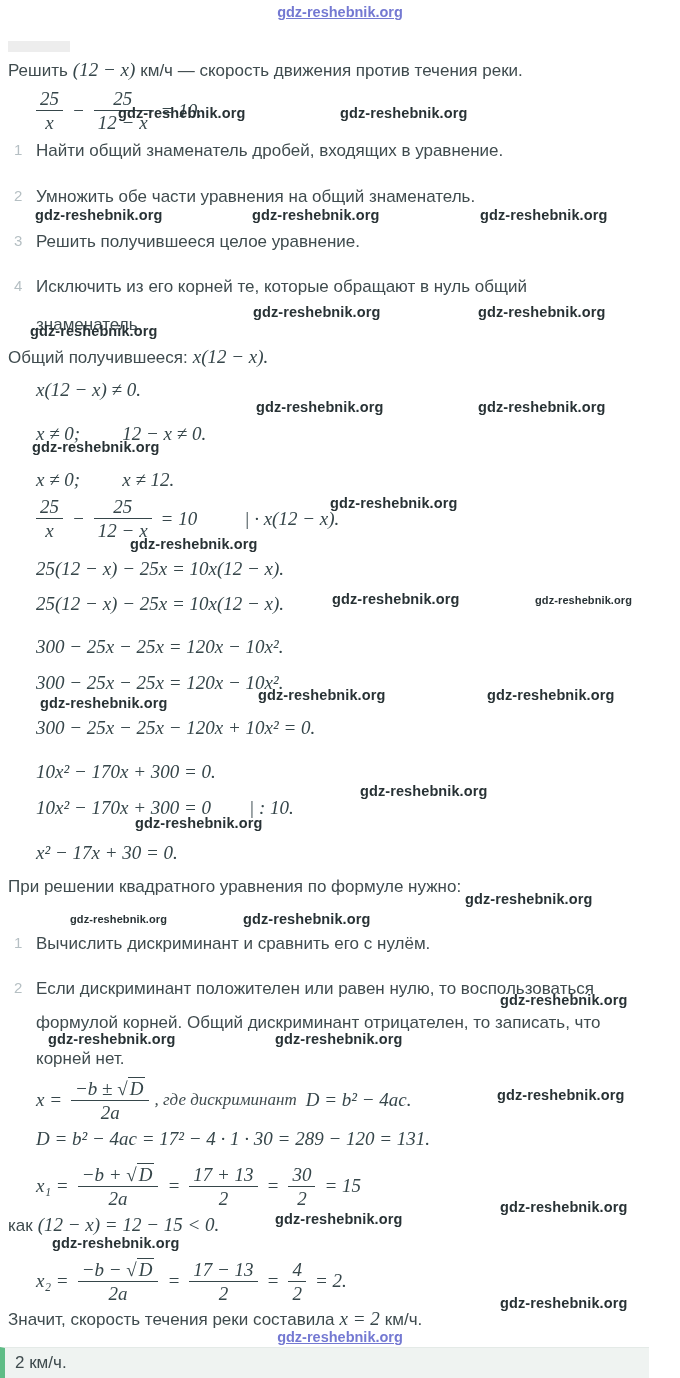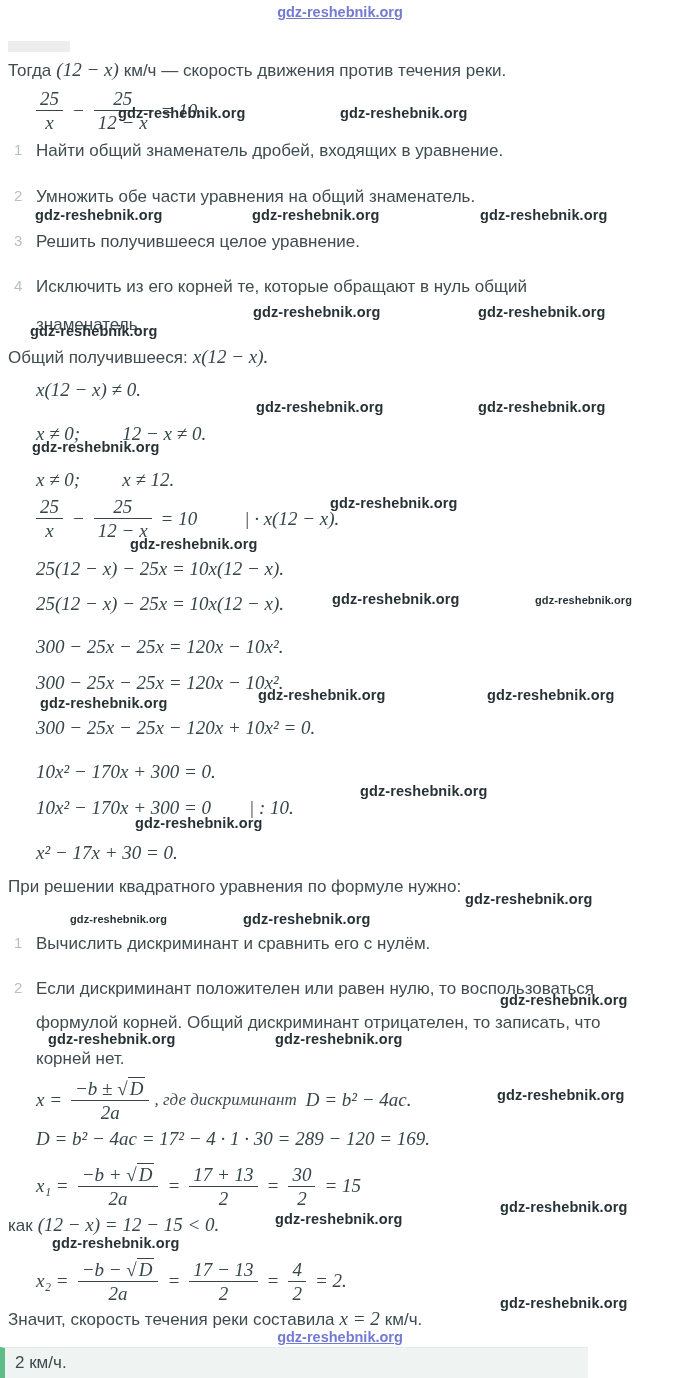--- a/index.html
+++ b/index.html
@@ -31,37 +31,37 @@
   }
   .center-x { left:50%; transform:translateX(-50%); }
   .stepnum { position:absolute; left:14px; color:#b5bfc3; font-size:15px; }
   .steptext { position:absolute; left:36px; }
   .tight { margin-left:-4px; }
   .gap-m { margin:0 5px; }
   .pair-b { margin-left:42px; }
   .sep { margin-left:38px; }
   .placeholder-box { background:#ededed; width:62px; height:11px; }
   .answer-bar {
-    position:absolute; left:0; top:1347px; width:588px; height:31px;
+    position:absolute; left:0; top:1347px; width:649px; height:31px;
     background:#eff3f1; border-left:5px solid #5fbc86; border-top:1px solid #e4eae7;
     display:flex; align-items:center; padding-left:10px; box-sizing:border-box;
     font-size:17px; color:#3f4b4e;
   }
 </style>
 </head>
 <body>
 
 <div class="abs center-x" style="top:3px">
   <span class="link">gdz-reshebnik.org</span>
 </div>
 
 <div class="abs placeholder-box" style="left:8px;top:41px"></div>
 
 <div class="abs txt" style="left:8px;top:58px">
-  <span>Тогда</span><span class="math gap-m">(12 − x)</span><span>км/ч — скорость движения против течения реки.</span>
+  <span>Решить</span><span class="math gap-m">(12 − x)</span><span>км/ч — скорость движения против течения реки.</span>
 </div>
 
 <div class="abs math mline" style="left:8px;top:88px">
   <span class="frac">
     <span class="fnum">25</span>
     <span class="fden">x</span>
   </span>
   <span>−</span>
   <span class="frac">
     <span class="fnum">25</span>
@@ -141,21 +141,21 @@
 <div class="abs math mline" style="left:8px;top:1077px">
   <span>x =</span>
   <span class="frac">
     <span class="fnum"><span>−b ± </span><span class="sqrt-glyph">√</span><span class="sqrt-arg">D</span></span>
     <span class="fden">2a</span>
   </span>
   <span class="txt tight" style="font-size:17px">, где дискриминант</span>
   <span>D = b² − 4ac.</span>
 </div>
 
-<div class="abs math" style="left:8px;top:1128px">D = b² − 4ac = 17² − 4 · 1 · 30 = 289 − 120 = 169.</div>
+<div class="abs math" style="left:8px;top:1128px">D = b² − 4ac = 17² − 4 · 1 · 30 = 289 − 120 = 131.</div>
 
 <div class="abs math mline" style="left:8px;top:1163px">
   <span>x₁ =</span>
   <span class="frac">
     <span class="fnum"><span>−b + </span><span class="sqrt-glyph">√</span><span class="sqrt-arg">D</span></span>
     <span class="fden">2a</span>
   </span>
   <span>=</span>
   <span class="frac">
     <span class="fnum">17 + 13</span>

